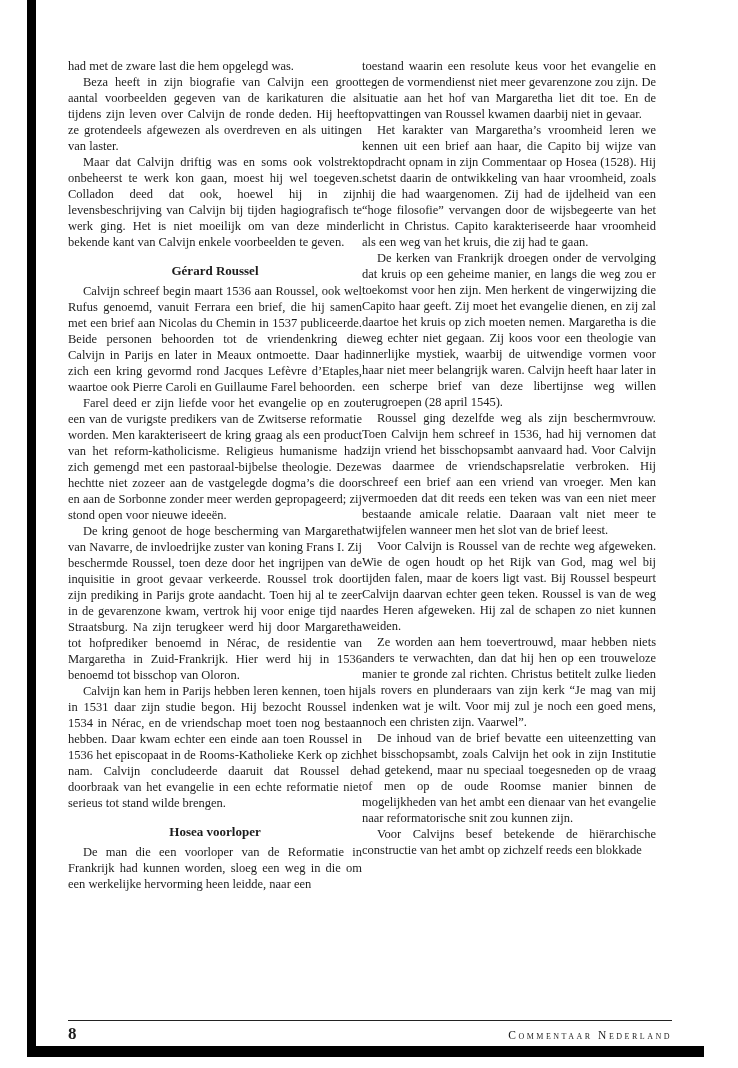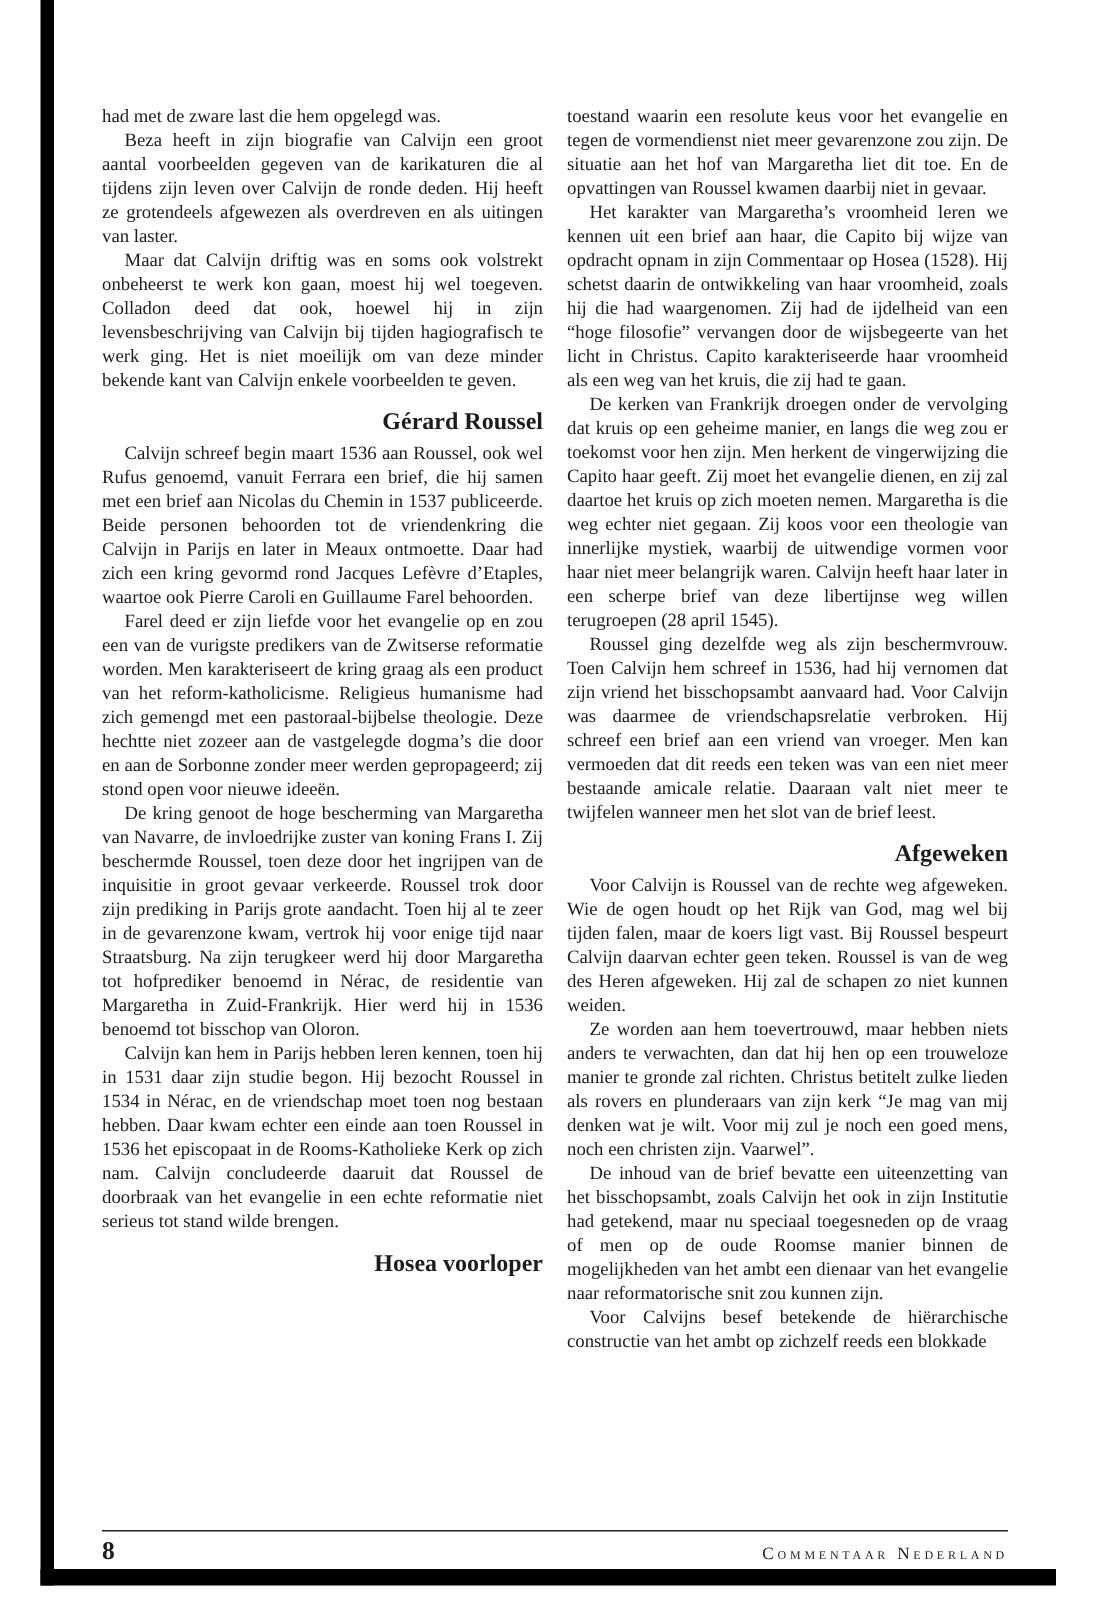--- a/index.html
+++ b/index.html
@@ -16,35 +16,35 @@
       position: absolute; left: 27px; top: 0;
       width: 9px; height: 1057px; background: #000;
     }
     .edge-bottom {
       position: absolute; left: 27px; top: 1046px;
       width: 677px; height: 11px; background: #000;
     }
 
     
     .content {
-      position: absolute; left: 68px; top: 69px;
+      position: absolute; left: 68px; top: 58px;
       width: 604px; height: 944px;
-      display: flex; gap: 16px; overflow: hidden;
+      display: flex; overflow: hidden;
     }
     .col {
       width: 294px; flex: 0 0 294px;
       font-size: 12.5px; line-height: 16px;
       text-align: justify;
       hyphens: auto; -webkit-hyphens: auto;
     }
     .col p { text-indent: 15px; }
     .col p.noindent { text-indent: 0; }
     .col h2 {
-      font-size: 16px; font-weight: bold;
-      text-align: right;
+      font-size: 13px; font-weight: bold;
+      text-align: center;
       margin-top: 13px; margin-bottom: 4px;
     }
 
     
     .footer {
       position: absolute; left: 68px; top: 1020px; width: 604px;
     }
     .footer-rule { border-top: 1.2px solid #222; height: 0; }
     .footer-row {
       display: flex; justify-content: space-between; align-items: baseline;
@@ -70,28 +70,28 @@
     <section class="col">
       <p class="noindent">had met de zware last die hem opgelegd was.</p>
       <p>Beza heeft in zijn biografie van Calvijn een groot aantal voorbeelden gegeven van de karikaturen die al tijdens zijn leven over Calvijn de ronde deden. Hij heeft ze grotendeels afgewezen als overdreven en als uitingen van laster.</p>
       <p>Maar dat Calvijn driftig was en soms ook volstrekt onbeheerst te werk kon gaan, moest hij wel toegeven. Colladon deed dat ook, hoewel hij in zijn levensbeschrijving van Calvijn bij tijden hagiografisch te werk ging. Het is niet moeilijk om van deze minder bekende kant van Calvijn enkele voorbeelden te geven.</p>
       <h2>Gérard Roussel</h2>
       <p>Calvijn schreef begin maart 1536 aan Roussel, ook wel Rufus genoemd, vanuit Ferrara een brief, die hij samen met een brief aan Nicolas du Chemin in 1537 publiceerde. Beide personen behoorden tot de vriendenkring die Calvijn in Parijs en later in Meaux ontmoette. Daar had zich een kring gevormd rond Jacques Lefèvre d’Etaples, waartoe ook Pierre Caroli en Guillaume Farel behoorden.</p>
       <p>Farel deed er zijn liefde voor het evangelie op en zou een van de vurigste predikers van de Zwitserse reformatie worden. Men karakteriseert de kring graag als een product van het reform-katholicisme. Religieus humanisme had zich gemengd met een pastoraal-bijbelse theologie. Deze hechtte niet zozeer aan de vastgelegde dogma’s die door en aan de Sorbonne zonder meer werden gepropageerd; zij stond open voor nieuwe ideeën.</p>
       <p>De kring genoot de hoge bescherming van Margaretha van Navarre, de invloedrijke zuster van koning Frans I. Zij beschermde Roussel, toen deze door het ingrijpen van de inquisitie in groot gevaar verkeerde. Roussel trok door zijn prediking in Parijs grote aandacht. Toen hij al te zeer in de gevarenzone kwam, vertrok hij voor enige tijd naar Straatsburg. Na zijn terugkeer werd hij door Margaretha tot hofprediker benoemd in Nérac, de residentie van Margaretha in Zuid-Frankrijk. Hier werd hij in 1536 benoemd tot bisschop van Oloron.</p>
       <p>Calvijn kan hem in Parijs hebben leren kennen, toen hij in 1531 daar zijn studie begon. Hij bezocht Roussel in 1534 in Nérac, en de vriendschap moet toen nog bestaan hebben. Daar kwam echter een einde aan toen Roussel in 1536 het episcopaat in de Rooms-Katholieke Kerk op zich nam. Calvijn concludeerde daaruit dat Roussel de doorbraak van het evangelie in een echte reformatie niet serieus tot stand wilde brengen.</p>
       <h2>Hosea voorloper</h2>
+      <p>De man die een voorloper van de Reformatie in Frankrijk had kunnen worden, sloeg een weg in die om een werkelijke hervorming heen leidde, naar een</p>
     </section>
 
     <section class="col">
       <p class="noindent">toestand waarin een resolute keus voor het evangelie en tegen de vormendienst niet meer gevarenzone zou zijn. De situatie aan het hof van Margaretha liet dit toe. En de opvattingen van Roussel kwamen daarbij niet in gevaar.</p>
       <p>Het karakter van Margaretha’s vroomheid leren we kennen uit een brief aan haar, die Capito bij wijze van opdracht opnam in zijn Commentaar op Hosea (1528). Hij schetst daarin de ontwikkeling van haar vroomheid, zoals hij die had waargenomen. Zij had de ijdelheid van een “hoge filosofie” vervangen door de wijsbegeerte van het licht in Christus. Capito karakteriseerde haar vroomheid als een weg van het kruis, die zij had te gaan.</p>
       <p>De kerken van Frankrijk droegen onder de vervolging dat kruis op een geheime manier, en langs die weg zou er toekomst voor hen zijn. Men herkent de vingerwijzing die Capito haar geeft. Zij moet het evangelie dienen, en zij zal daartoe het kruis op zich moeten nemen. Margaretha is die weg echter niet gegaan. Zij koos voor een theologie van innerlijke mystiek, waarbij de uitwendige vormen voor haar niet meer belangrijk waren. Calvijn heeft haar later in een scherpe brief van deze libertijnse weg willen terugroepen (28 april 1545).</p>
       <p>Roussel ging dezelfde weg als zijn beschermvrouw. Toen Calvijn hem schreef in 1536, had hij vernomen dat zijn vriend het bisschopsambt aanvaard had. Voor Calvijn was daarmee de vriendschapsrelatie verbroken. Hij schreef een brief aan een vriend van vroeger. Men kan vermoeden dat dit reeds een teken was van een niet meer bestaande amicale relatie. Daaraan valt niet meer te twijfelen wanneer men het slot van de brief leest.</p>
-      <h2>Afgeweken</h2>
       <p>Voor Calvijn is Roussel van de rechte weg afgeweken. Wie de ogen houdt op het Rijk van God, mag wel bij tijden falen, maar de koers ligt vast. Bij Roussel bespeurt Calvijn daarvan echter geen teken. Roussel is van de weg des Heren afgeweken. Hij zal de schapen zo niet kunnen weiden.</p>
       <p>Ze worden aan hem toevertrouwd, maar hebben niets anders te verwachten, dan dat hij hen op een trouweloze manier te gronde zal richten. Christus betitelt zulke lieden als rovers en plunderaars van zijn kerk “Je mag van mij denken wat je wilt. Voor mij zul je noch een goed mens, noch een christen zijn. Vaarwel”.</p>
       <p>De inhoud van de brief bevatte een uiteenzetting van het bisschopsambt, zoals Calvijn het ook in zijn Institutie had getekend, maar nu speciaal toegesneden op de vraag of men op de oude Roomse manier binnen de mogelijkheden van het ambt een dienaar van het evangelie naar reformatorische snit zou kunnen zijn.</p>
       <p>Voor Calvijns besef betekende de hiërarchische constructie van het ambt op zichzelf reeds een blokkade</p>
     </section>
 
   </main>
 
   <footer class="footer">
     <div class="footer-rule"></div>

